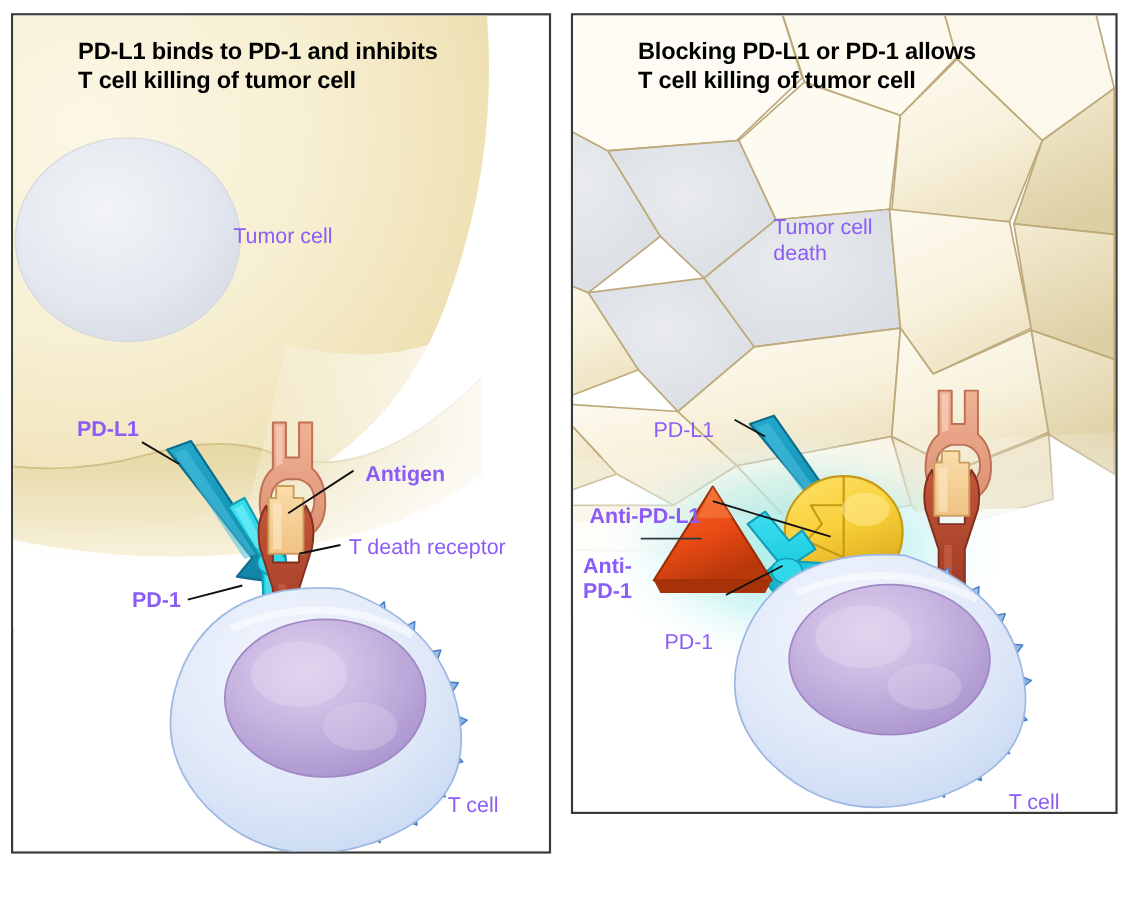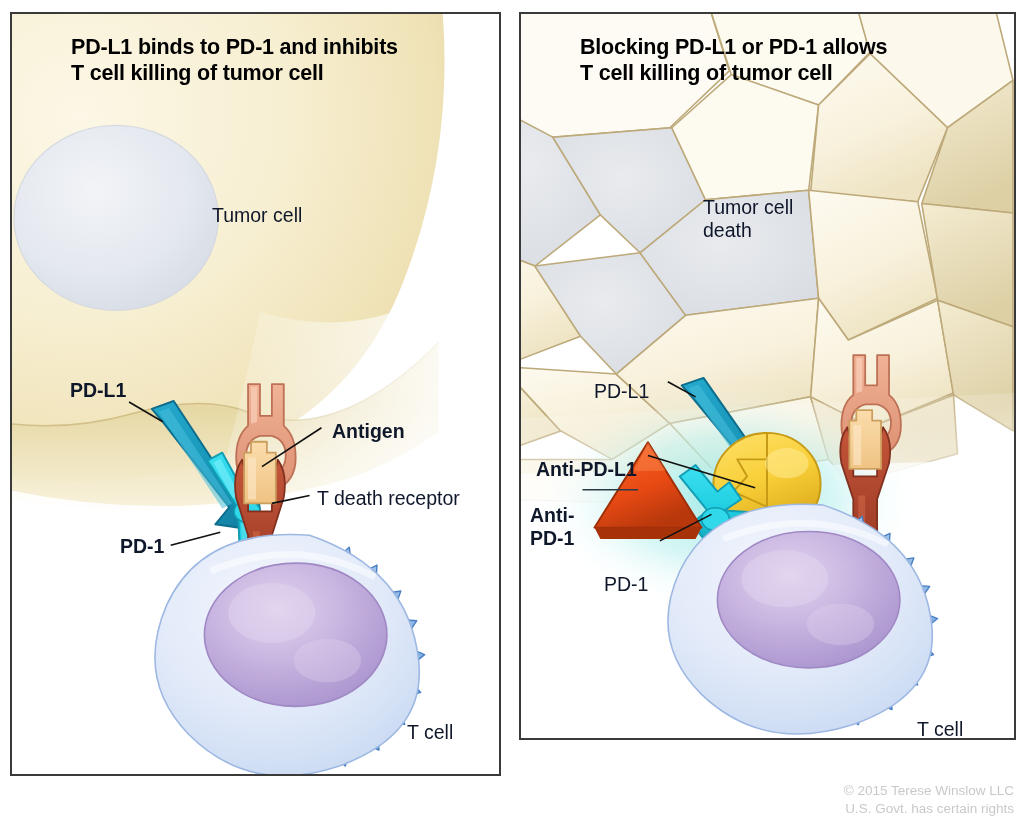--- a/index.html
+++ b/index.html
@@ -47,21 +47,21 @@
     position: absolute;
     left: 0; top: 0;
     width: 100%;
     height: 100%;
     display: block;
   }
 
   .lbl {
     position: absolute;
     font-size: 19.5px;
-    color: #0f172a;
+    color: #8b5cf6;
     white-space: pre-line;
     line-height: 1.2;
   }
   .lbl.bold { font-weight: bold; }
 
   
   #lbl-tumor-cell-left   { left: 200px; top: 190px; }
   #lbl-pdl1-left         { left: 58px;  top: 365px; }
   #lbl-pd1-left          { left: 108px; top: 521px; }
   #lbl-antigen-left      { left: 320px; top: 406px; font-weight: bold; }
@@ -411,16 +411,14 @@
     <div class="lbl" id="lbl-tumor-death">Tumor cell
 death</div>
     <div class="lbl" id="lbl-pdl1-right">PD-L1</div>
     <div class="lbl bold" id="lbl-antipdl1">Anti-PD-L1</div>
     <div class="lbl bold" id="lbl-antipd1">Anti-
 PD-1</div>
     <div class="lbl" id="lbl-pd1-right">PD-1</div>
     <div class="lbl" id="lbl-tcell-right">T cell</div>
   </div>
 
-  <div id="copyright">© 2015 Terese Winslow LLC
-U.S. Govt. has certain rights</div>
 
 </div>
 
 </body></html>

